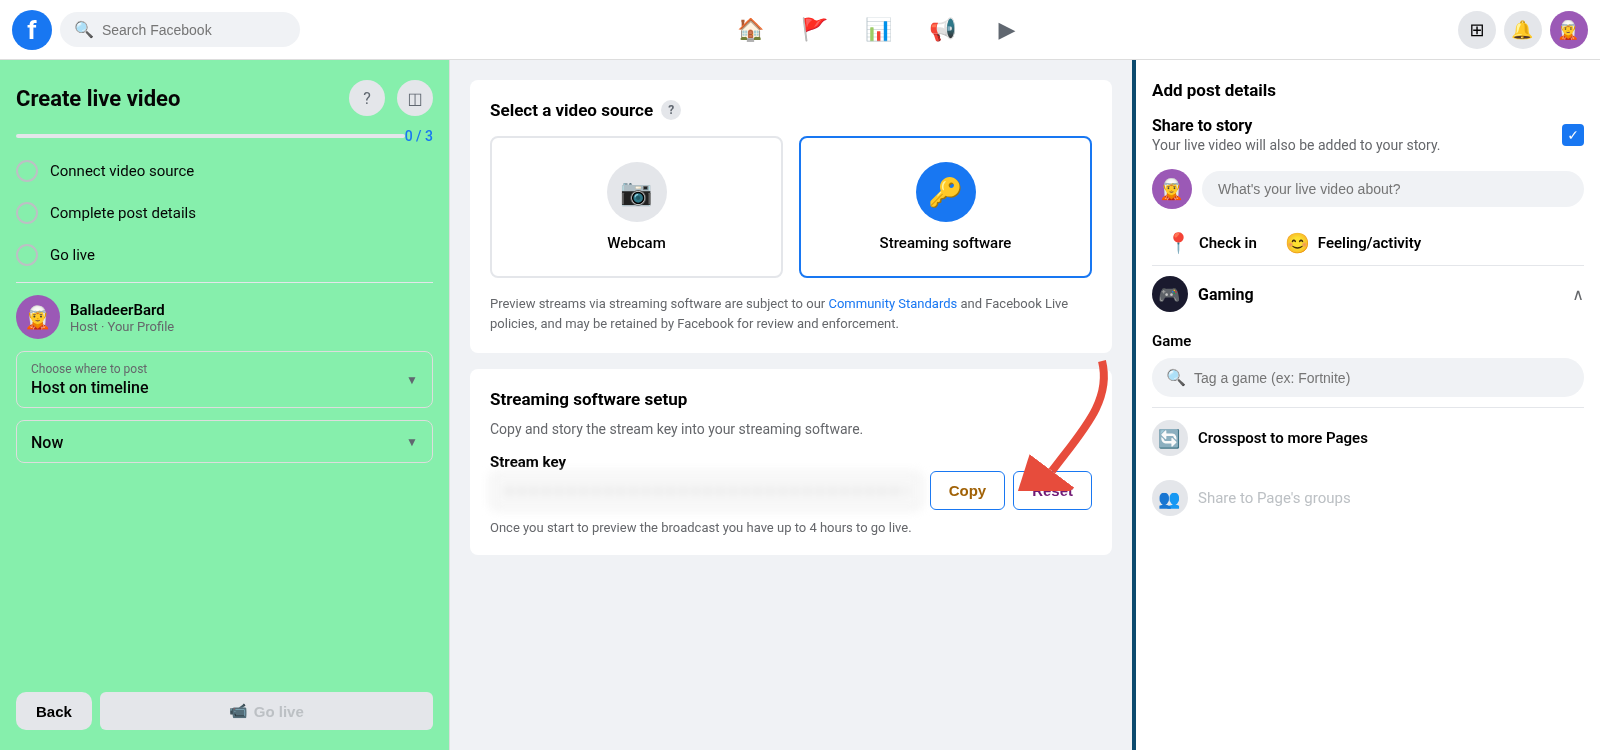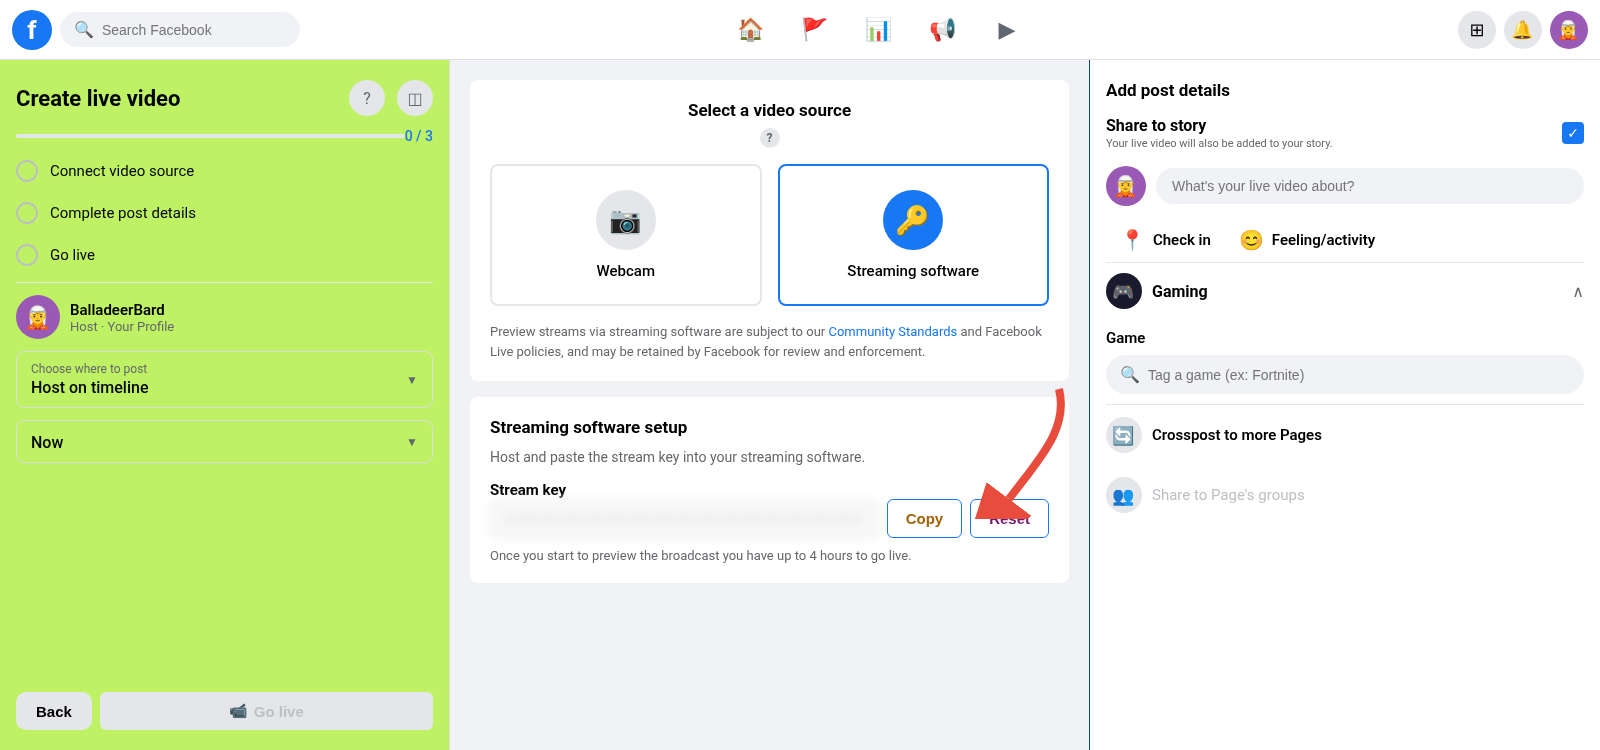--- a/index.html
+++ b/index.html
@@ -45,21 +45,21 @@
       overflow: hidden; font-size: 18px;
     }
 
     
     .main {
       display: flex; margin-top: 60px; height: calc(750px - 60px);
     }
 
     
     .left-panel {
-      width: 450px; background: #bef264; border-right: 1px solid #ddd;
+      width: 450px; background: #86efac; border-right: 1px solid #ddd;
       padding: 20px 16px; display: flex; flex-direction: column; gap: 12px;
       overflow-y: auto; flex-shrink: 0;
     }
     .panel-title-row {
       display: flex; align-items: center; gap: 12px;
     }
     .panel-title {
       font-size: 22px; font-weight: 700; color: #050505; flex: 1;
     }
     .icon-btn {
@@ -120,21 +120,21 @@
     }
 
     
     .center-panel {
       flex: 1; padding: 20px; overflow-y: auto; background: #f0f2f5;
     }
     .card {
       background: #fff; border-radius: 8px; padding: 20px; margin-bottom: 16px;
     }
     .card-title {
-      font-size: 17px; font-weight: 700; margin-bottom: 16px; display: flex; align-items: center; gap: 8px; flex-direction: column;
+      font-size: 17px; font-weight: 700; margin-bottom: 16px; display: flex; align-items: center; gap: 8px;
     }
     .help-icon {
       width: 20px; height: 20px; border-radius: 50%; background: #e4e6ea;
       display: flex; align-items: center; justify-content: center;
       font-size: 12px; color: #606770; cursor: pointer;
     }
     .video-sources {
       display: flex; gap: 16px; margin-bottom: 16px;
     }
     .source-option {
@@ -180,31 +180,31 @@
       position: absolute;
       right: -30px;
       top: -120px;
       width: 140px;
       height: 140px;
       z-index: 10;
     }
 
     
     .right-panel {
-      width: 511px; background: #fff; border-left: 1px solid #0c4a6e;
+      width: 468px; background: #fff; border-left: 4px solid #0c4a6e;
       padding: 20px 16px; overflow-y: auto; flex-shrink: 0;
     }
     .right-title { font-size: 17px; font-weight: 700; margin-bottom: 16px; }
     .detail-section { margin-bottom: 16px; }
     .detail-row {
       display: flex; align-items: center; justify-content: space-between;
       margin-bottom: 8px;
     }
     .detail-label { font-size: 16px; font-weight: 700; }
-    .detail-sub { font-size: 11px; color: #65676b; margin-top: 2px; }
+    .detail-sub { font-size: 14px; color: #65676b; margin-top: 2px; }
     .checkbox-blue {
       width: 22px; height: 22px; background: #1877f2; border-radius: 4px;
       display: flex; align-items: center; justify-content: center;
       color: white; font-size: 14px; cursor: pointer;
     }
     .user-row-right {
       display: flex; align-items: center; gap: 10px; margin-bottom: 12px;
     }
     .avatar-right {
       width: 40px; height: 40px; border-radius: 50%; background: #9b59b6;
@@ -370,21 +370,21 @@
           <span class="source-name">Streaming software</span>
         </div>
       </div>
       <p class="notice-text">
         <span>Preview streams via streaming software are subject to our </span><a>Community Standards</a><span> and Facebook Live policies, and may be retained by Facebook for review and enforcement.</span>
       </p>
     </div>
 
     <div class="card">
       <div class="setup-title">Streaming software setup</div>
-      <div class="setup-desc">Host and paste the stream key into your streaming software.</div>
+      <div class="setup-desc">Copy and story the stream key into your streaming software.</div>
       <div class="stream-key-label">Stream key</div>
       <div class="stream-key-row arrow-container">
         <input class="stream-key-input blurred" type="text" value="••••••••••••••••••••••••••••••••••••" style="">
         <button class="btn-copy">Copy</button>
         <button class="btn-reset">Reset</button>
 
         <svg class="red-arrow" viewBox="0 0 140 140" xmlns="http://www.w3.org/2000/svg">
           <defs>
             <marker id="arrowhead" markerWidth="10" markerHeight="7" refX="0" refY="3.5" orient="auto">
               <polygon points="0 0, 10 3.5, 0 7" fill="#e74c3c"></polygon>

